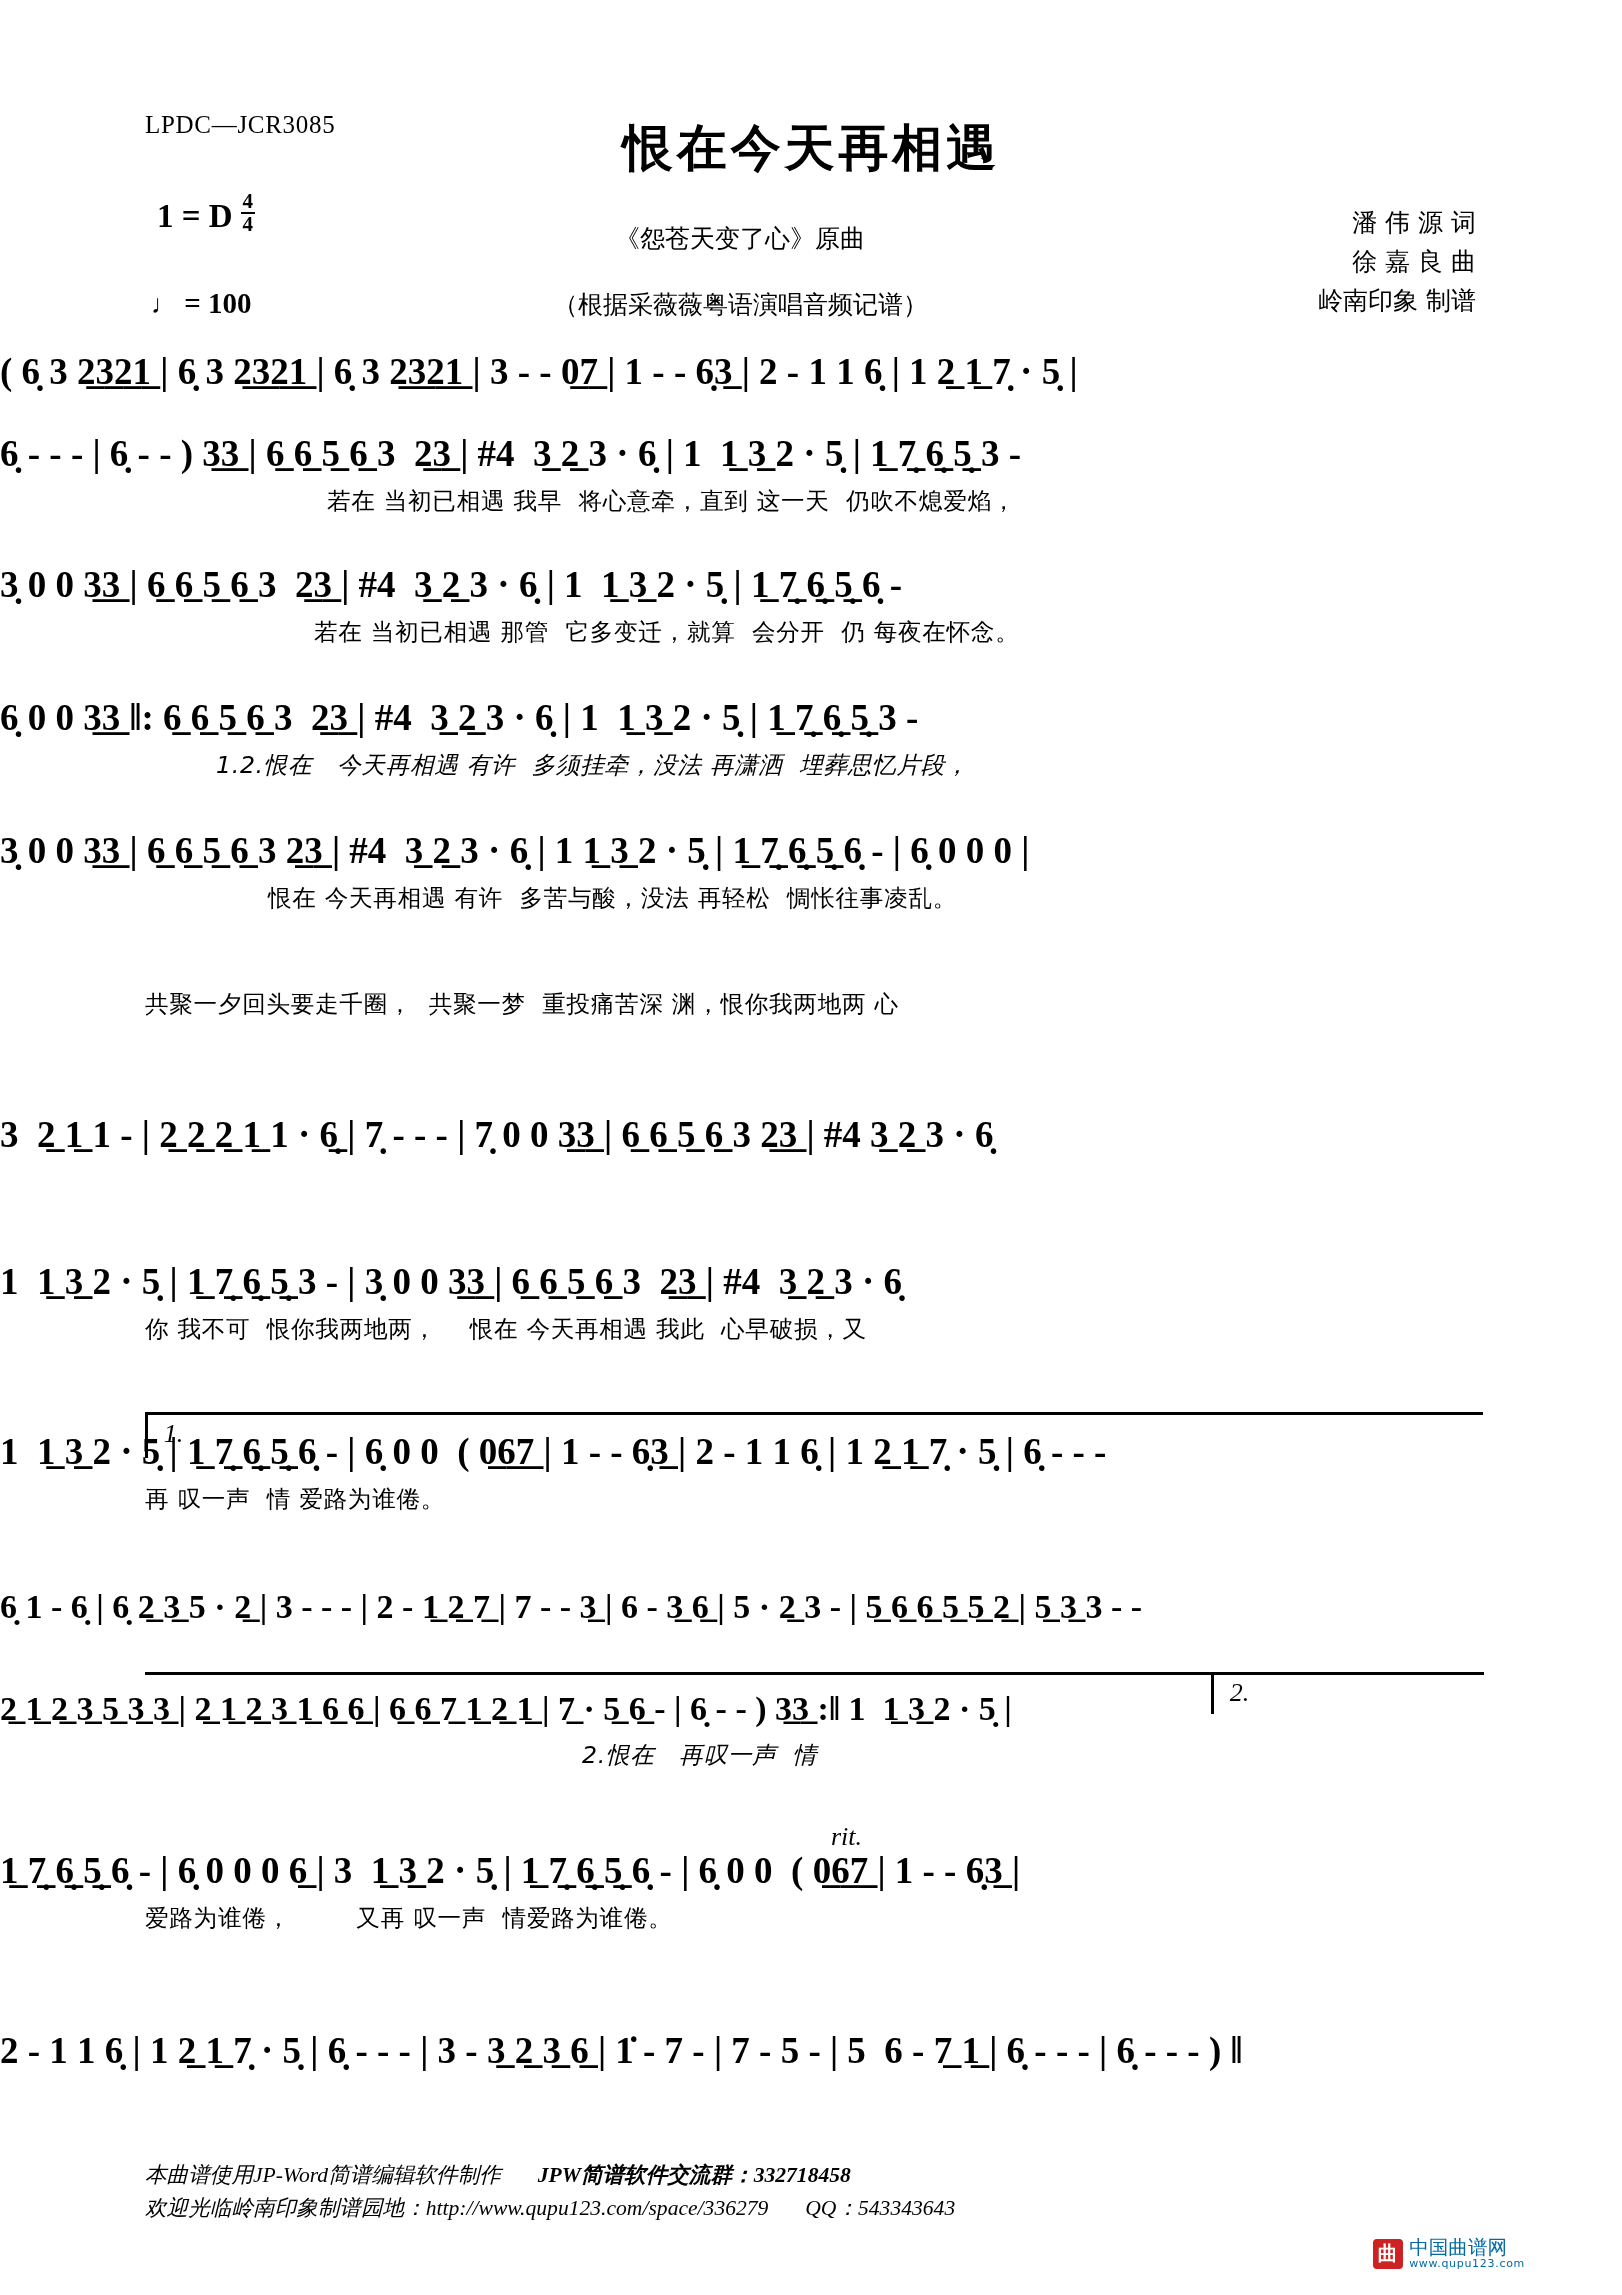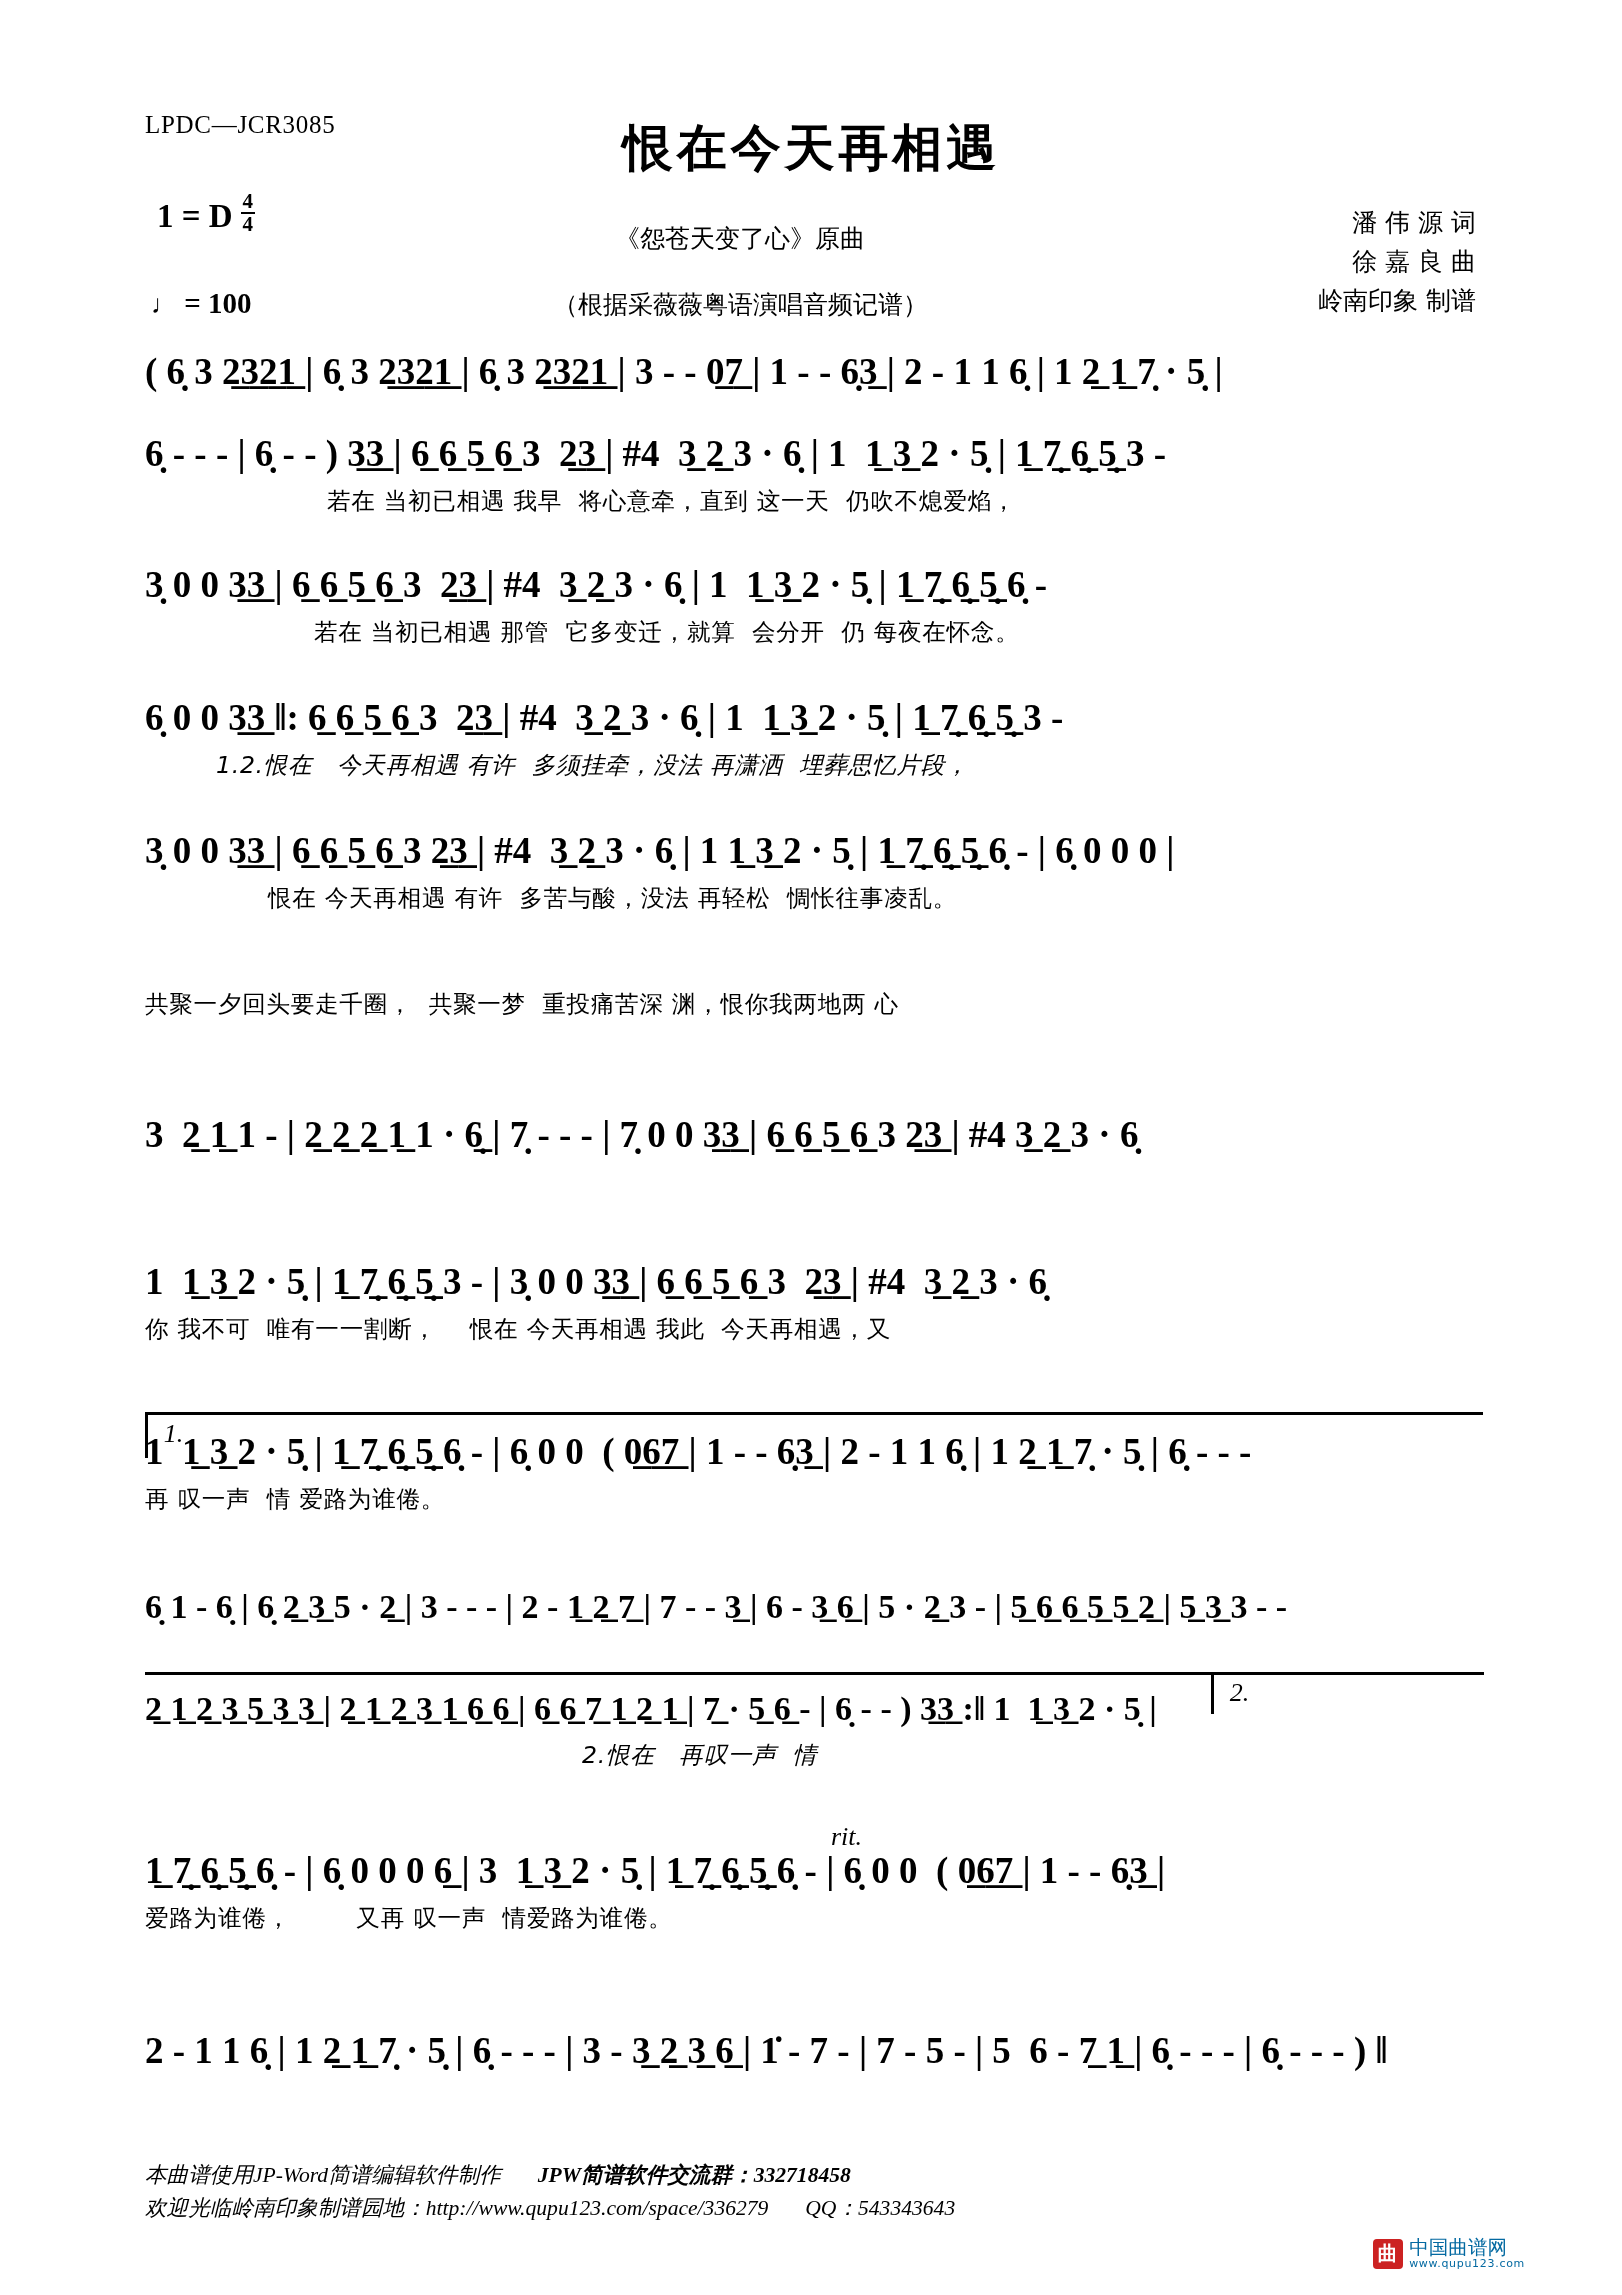--- a/index.html
+++ b/index.html
@@ -98,21 +98,20 @@
     position: absolute;
     left: 0;
     width: 1623px;
   }
   .notes {
     font-family: "Liberation Serif", serif;
     font-size: 37px;
     font-weight: bold;
     letter-spacing: 0px;
     white-space: pre;
-    padding-left: 145px;
     line-height: 1.0;
   }
   .lyric {
     font-family: "DejaVu Sans", sans-serif;
     font-size: 23.6px;
     white-space: pre;
     letter-spacing: 0.7px;
     line-height: 1.0;
   }
 
@@ -207,21 +206,21 @@
   <div class="system" style="top:975px;">
     <div class="lyric" style="padding-left:145px; padding-top:18.3px;">共聚一夕回头要走千圈，  共聚一梦  重投痛苦深 渊，恨你我两地两 心</div>
   </div>
 
   <div class="system" style="top:1116px;">
     <div class="notes">3  2̲ 1̲ 1 - | 2̲ 2̲ 2̲ 1̲ 1 · 6̣̲ | 7̣ - - - | 7̣ 0 0 3̲3̲ | 6̲ 6̲ 5̲ 6̲ 3 2̲3̲ | #4 3̲ 2̲ 3 · 6̣</div>
   </div>
 
   <div class="system" style="top:1263px;">
     <div class="notes">1  1̲ 3̲ 2 · 5̣ | 1̲ 7̣̲ 6̣̲ 5̣̲ 3 - | 3̣ 0 0 3̲3̲ | 6̲ 6̲ 5̲ 6̲ 3  2̲3̲ | #4  3̲ 2̲ 3 · 6̣</div>
-    <div class="lyric" style="padding-left:145px; padding-top:18.3px;">你 我不可  唯有一一割断，    恨在 今天再相遇 我此  今天再相遇，又</div>
+    <div class="lyric" style="padding-left:145px; padding-top:18.3px;">你 我不可  恨你我两地两，    恨在 今天再相遇 我此  心早破损，又</div>
   </div>
 
   <div style="position:absolute; left:145px; top:1412px; width:1335px; height:43px; border-left:3.3px solid #000; border-top:3.3px solid #000;">
     <span style="position:absolute; left:15.7px; top:3.9px; font-size:26px; font-style:italic; font-family:'Liberation Serif',serif;">1.</span>
   </div>
 
   <div class="system" style="top:1433px;">
     <div class="notes">1  1̲ 3̲ 2 · 5̣ | 1̲ 7̣̲ 6̣̲ 5̣̲ 6̣ - | 6̣ 0 0  ( 0̲6̲7̲ | 1 - - 6̣3̲ | 2 - 1 1 6̣ | 1 2̲ 1̲ 7̣ · 5̣ | 6̣ - - -</div>
     <div class="lyric" style="padding-left:145px; padding-top:18.3px;">再 叹一声  情 爱路为谁倦。</div>
   </div>

